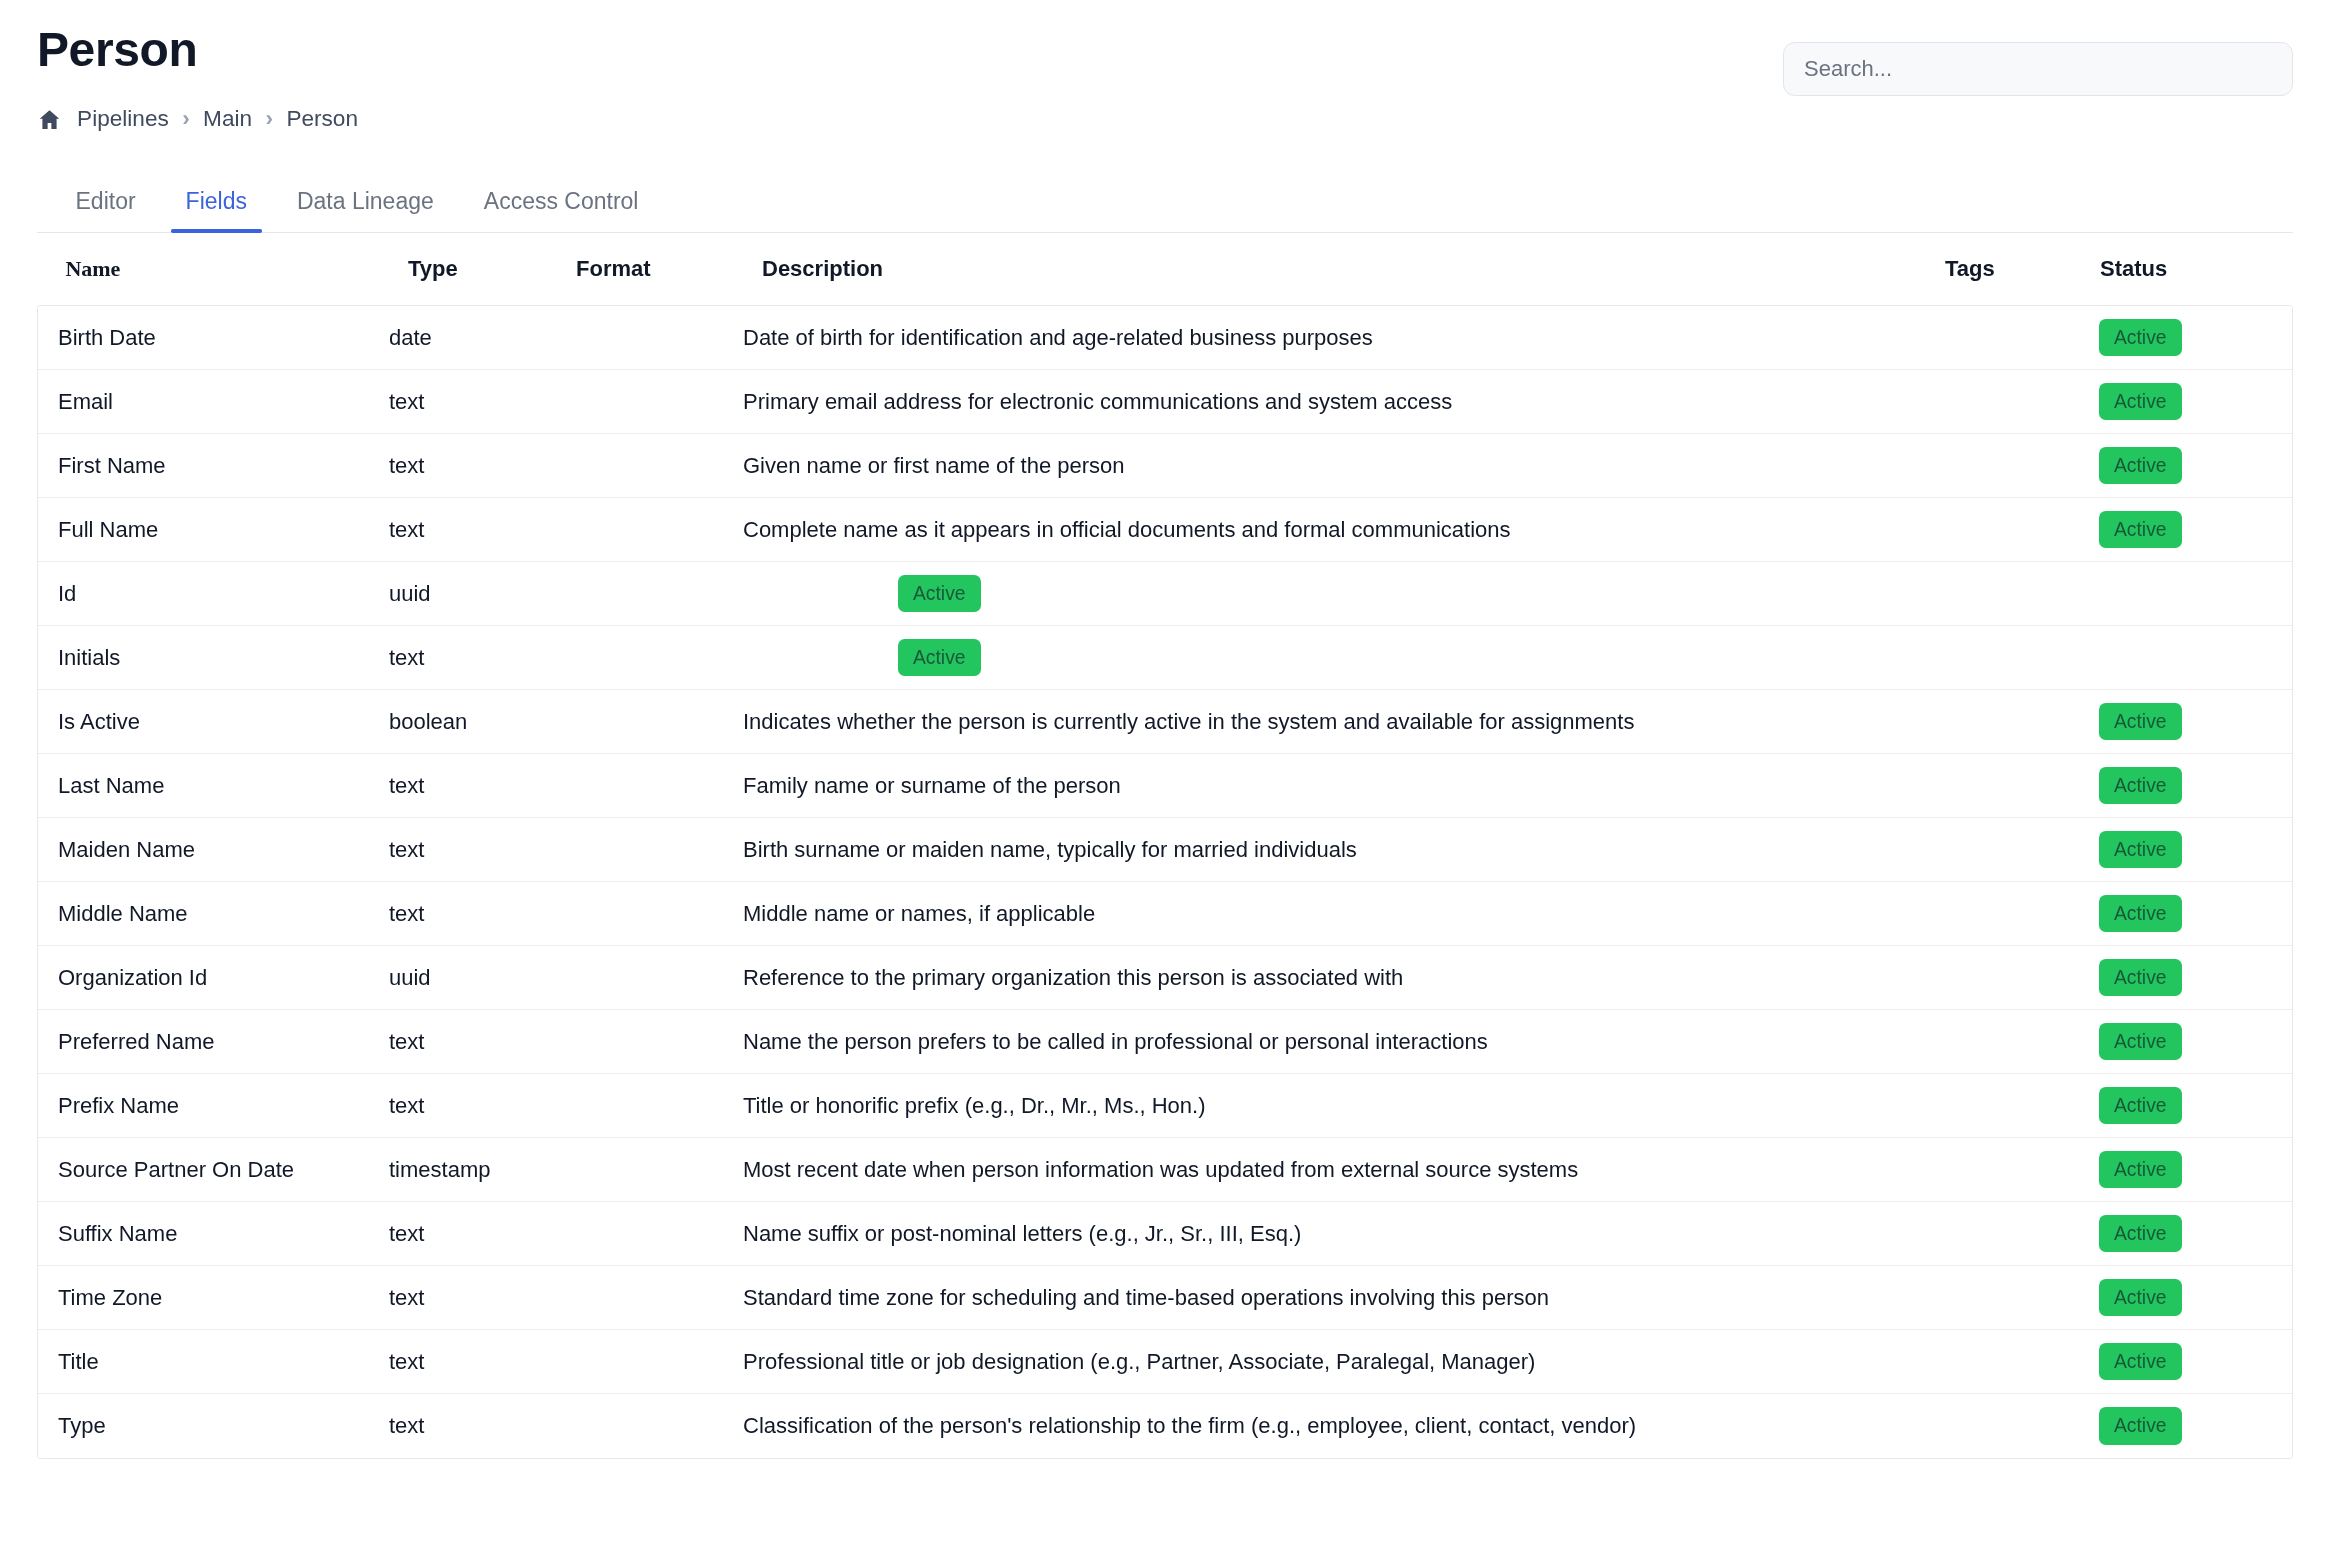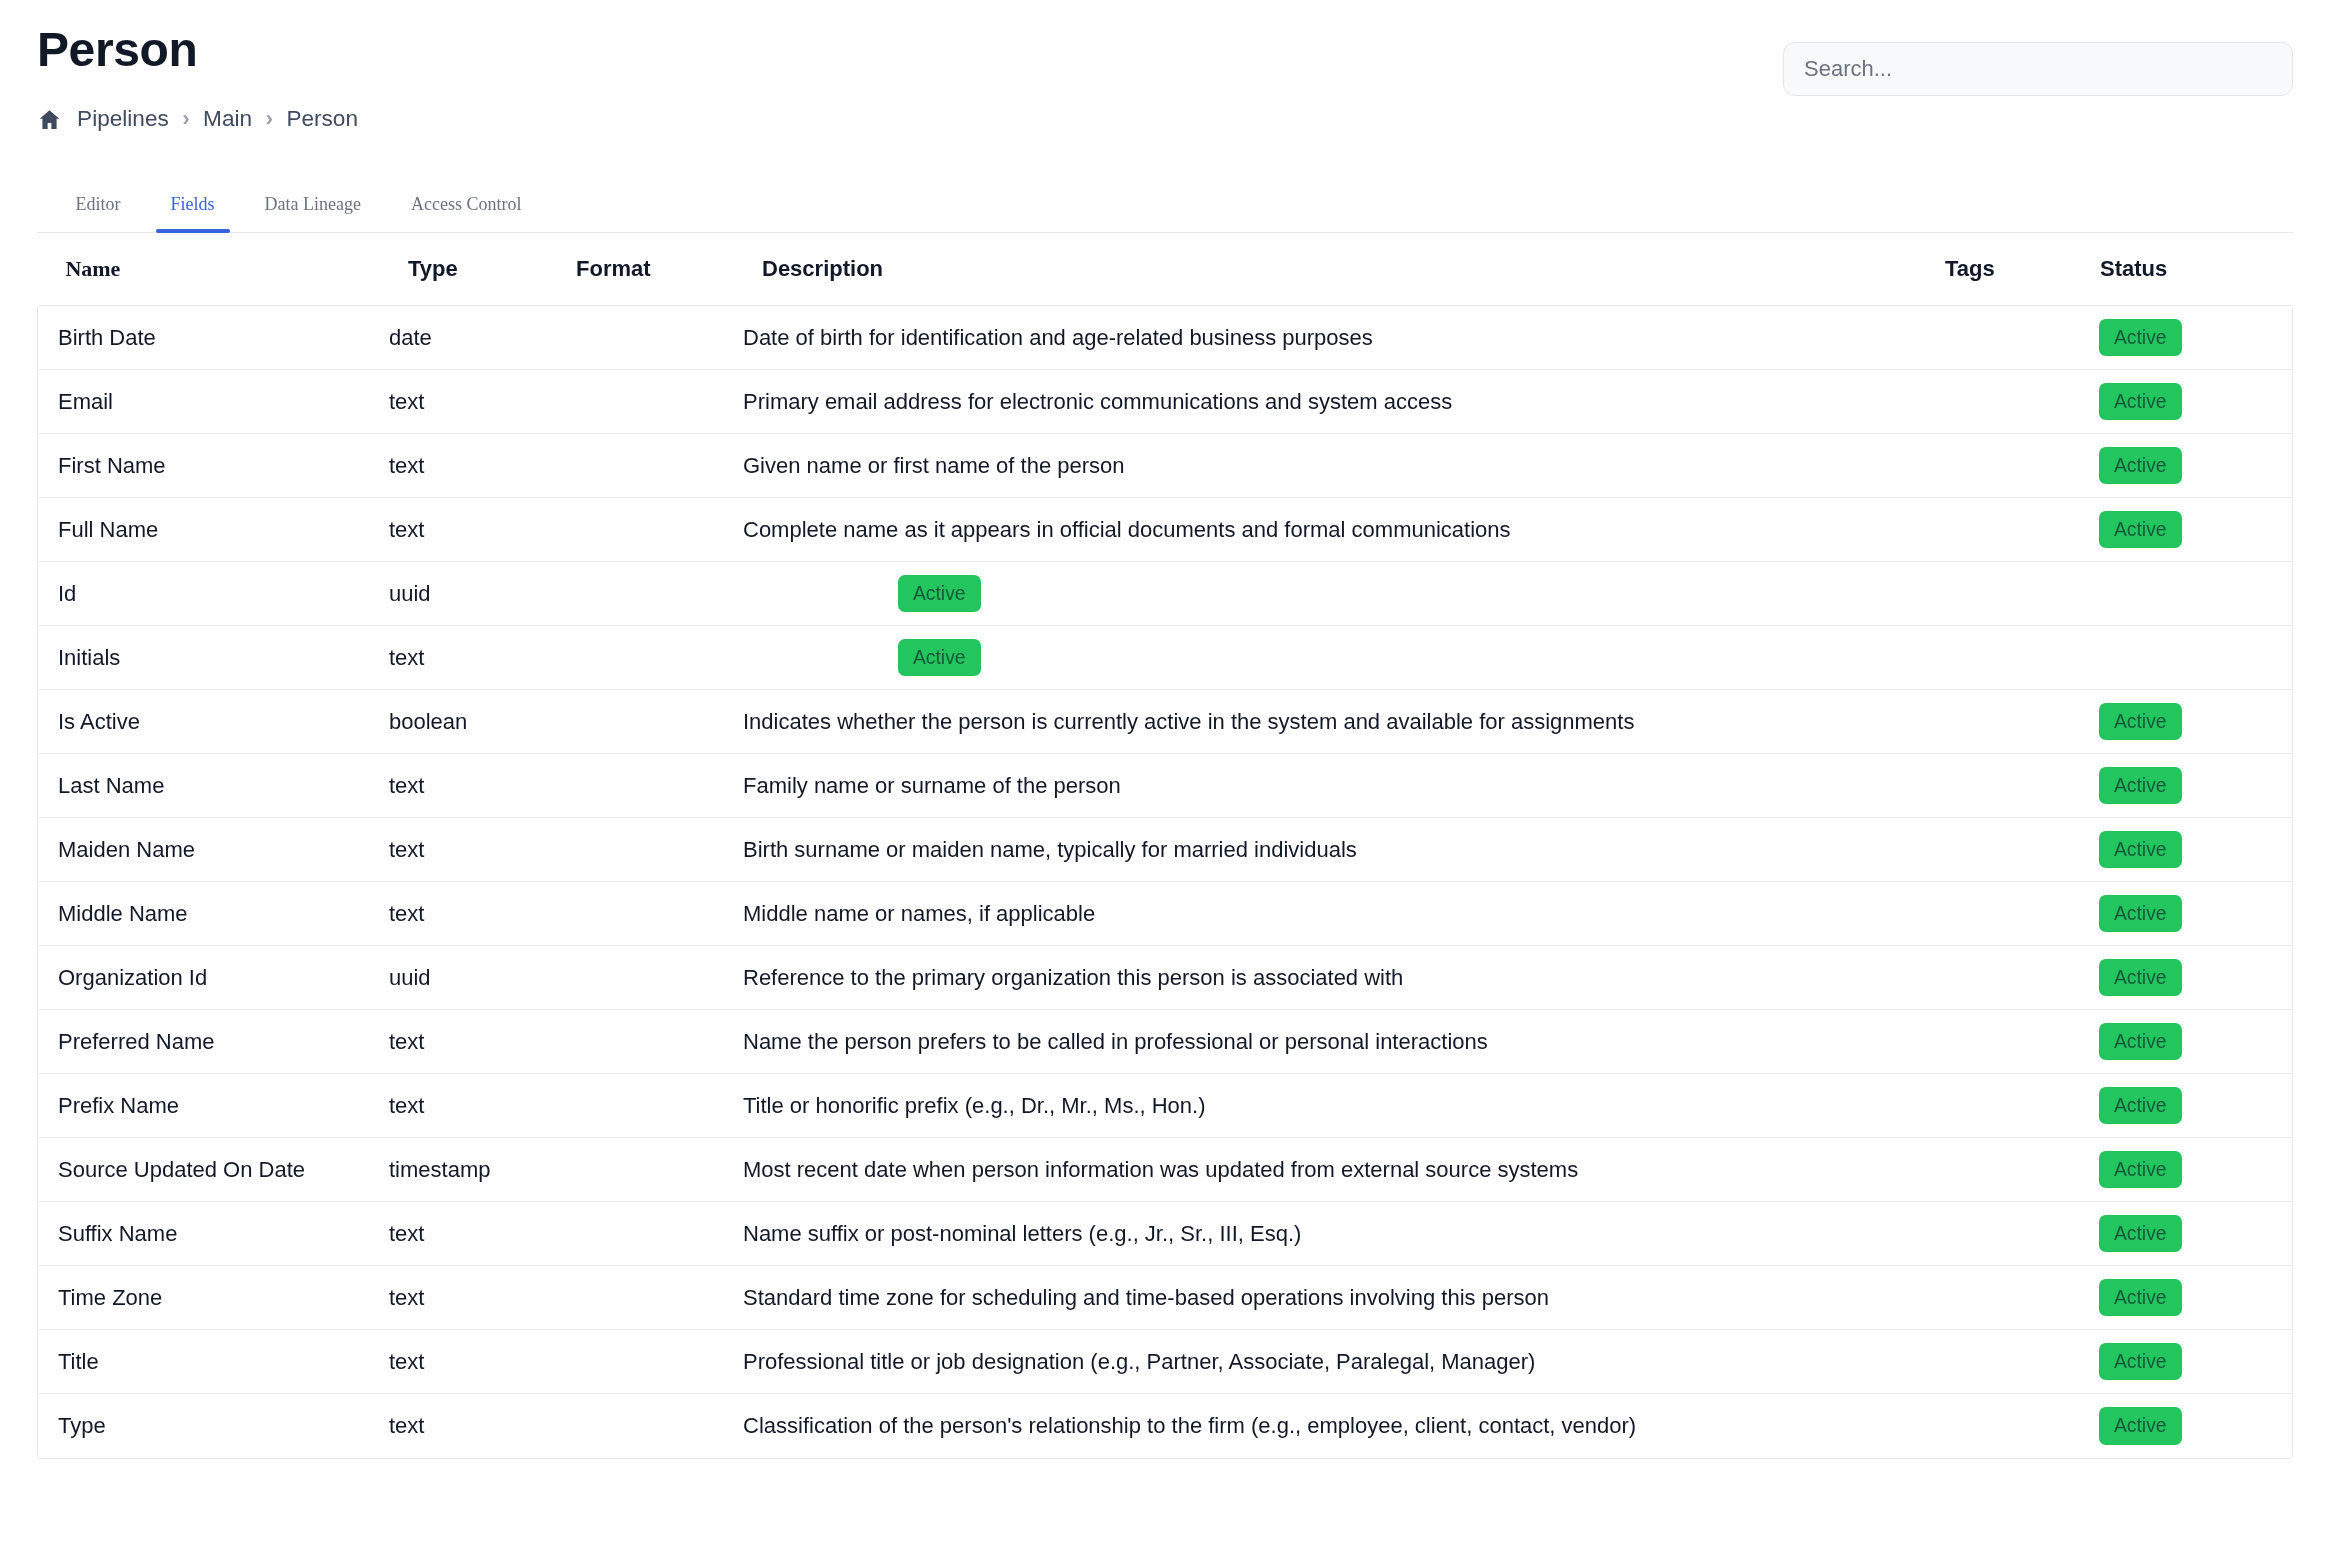--- a/index.html
+++ b/index.html
@@ -89,29 +89,29 @@
   .tabs {
     display: flex;
     align-items: flex-end;
     gap: 0;
     margin-top: 37px;
     border-bottom: 0.8px solid #e5e7eb;
     height: 64px;
     padding-left: 28.5px;
   }
   .tab {
-    font-size: 18px;
+    font-size: 23px;
     color: #6b7280;
     padding: 0 25px 17px 25px;
     cursor: pointer;
     position: relative;
     white-space: nowrap;
     background: none;
     border: none;
-    font-family: Liberation Serif, serif;
+    font-family: Liberation Sans, sans-serif;
   }
   .tab:first-child { padding-left: 10px; }
   .tab.active { color: #3b63dd; }
   .tab.active::after {
     content: "";
     position: absolute;
     left: 10px;
     right: 10px;
     bottom: -0.8px;
     height: 3.4px;
@@ -309,21 +309,21 @@
         </div>
         <div class="row">
           <div class="c-name">Prefix Name</div>
           <div class="c-type">text</div>
           <div class="c-format"></div>
           <div class="c-desc">Title or honorific prefix (e.g., Dr., Mr., Ms., Hon.)</div>
           <div class="c-tags"></div>
           <div class="c-status"><span class="badge">Active</span></div>
         </div>
         <div class="row">
-          <div class="c-name">Source Updated On Date</div>
+          <div class="c-name">Source Partner On Date</div>
           <div class="c-type">timestamp</div>
           <div class="c-format"></div>
           <div class="c-desc">Most recent date when person information was updated from external source systems</div>
           <div class="c-tags"></div>
           <div class="c-status"><span class="badge">Active</span></div>
         </div>
         <div class="row">
           <div class="c-name">Suffix Name</div>
           <div class="c-type">text</div>
           <div class="c-format"></div>

